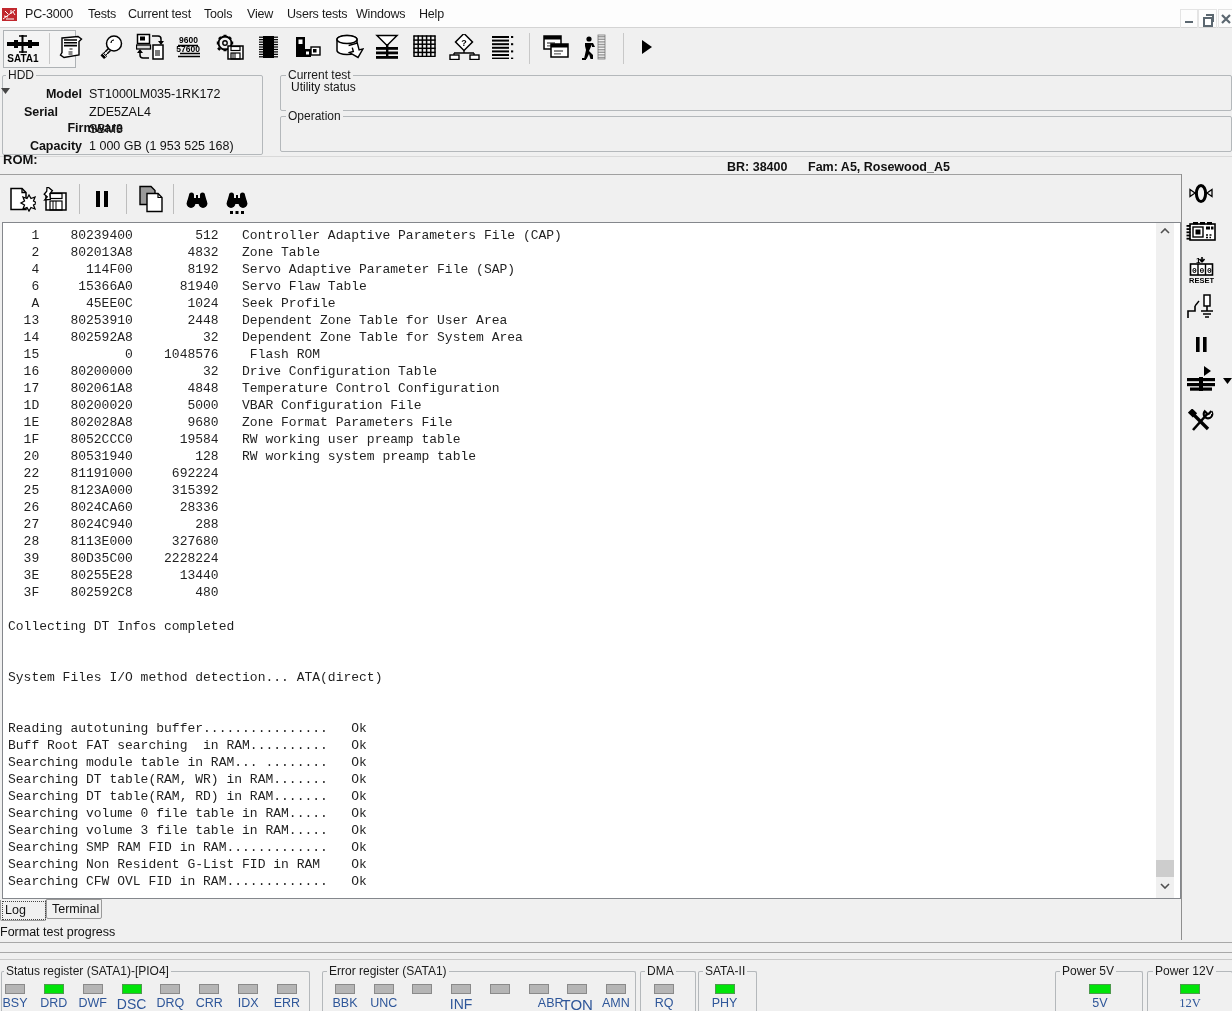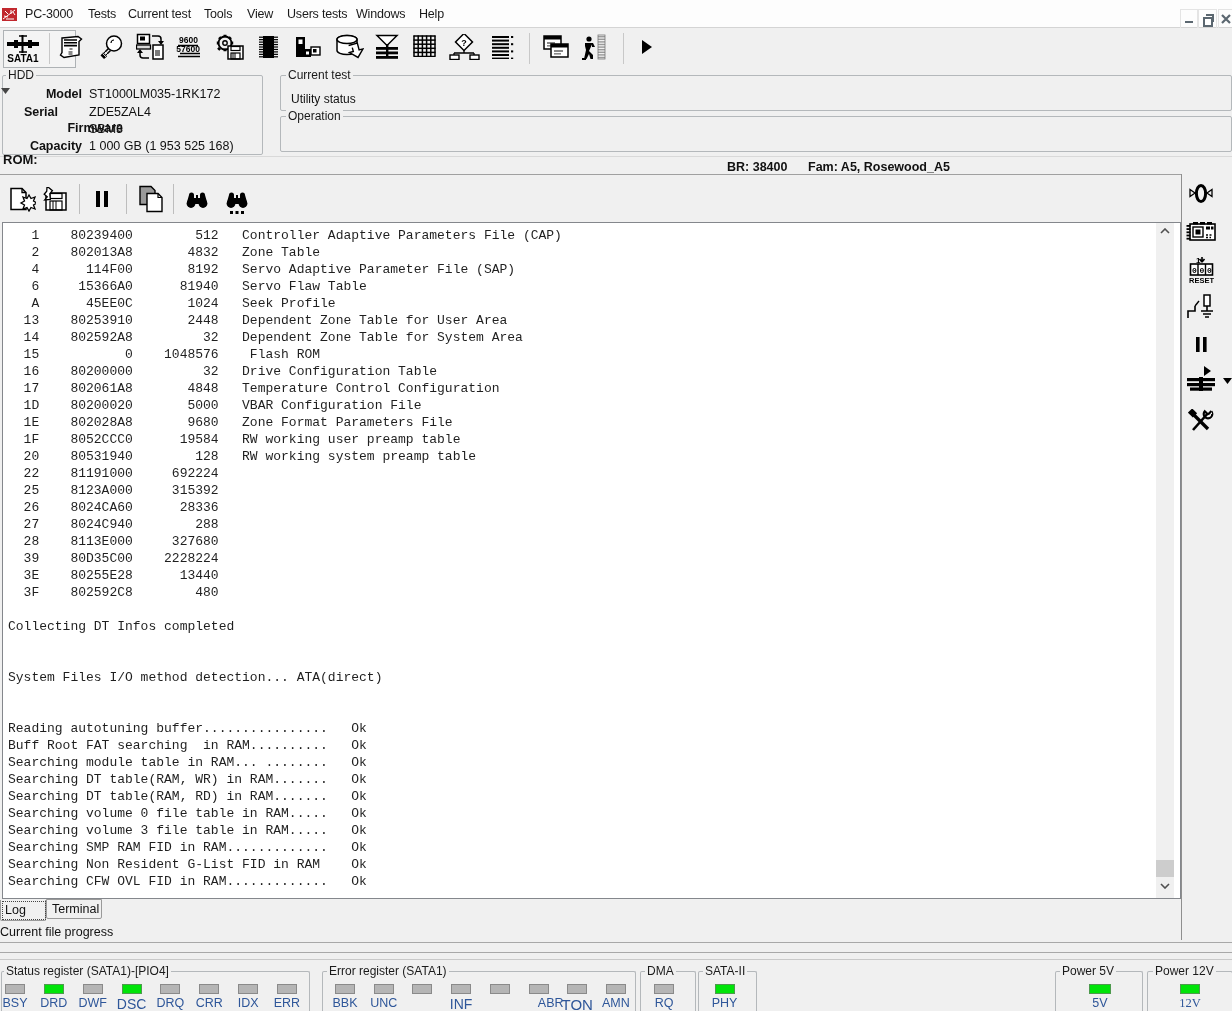--- a/index.html
+++ b/index.html
@@ -215,21 +215,21 @@
 <div class="abs b" style="left:0px;top:104.5px;width:82px;text-align:center;font-size:12.5px;color:#111;">Serial</div>
 <div class="abs b" style="left:0px;top:121px;width:82px;text-align:right;font-size:12.5px;color:#111;margin-left:41px;">Firmware</div>
 <div class="abs b" style="left:0px;top:138.5px;width:82px;text-align:right;font-size:12.5px;color:#111;">Capacity</div>
 <div class="abs" style="left:89px;top:87px;font-size:12.5px;color:#111;">ST1000LM035-1RK172</div>
 <div class="abs" style="left:89px;top:104.5px;font-size:12.5px;color:#111;">ZDE5ZAL4</div>
 <div class="abs" style="left:89px;top:121.5px;font-size:12.5px;color:#111;">SBM3</div>
 <div class="abs" style="left:89px;top:138.5px;font-size:12.5px;color:#111;">1 000 GB (1 953 525 168)</div>
 
 <div class="fs" style="left:280px;top:75px;width:950px;height:34px;"></div>
 <div class="fslabel" style="left:286px;top:69px;">Current test</div>
-<div class="abs" style="left:291px;top:92px;font-size:12px;color:#111;">Utility status</div>
+<div class="abs" style="left:291px;top:80px;font-size:12px;color:#111;">Utility status</div>
 <div class="fs" style="left:280px;top:116px;width:950px;height:34px;"></div>
 <div class="fslabel" style="left:286px;top:110px;">Operation</div>
 
 <div class="abs" style="left:0;top:156px;width:1232px;height:1px;background:#d9d9d9;"></div>
 <div class="abs b" style="left:3px;top:152px;font-size:13px;color:#111;">ROM:</div>
 <div class="abs b" style="left:727px;top:160px;font-size:12.5px;color:#111;">BR: 38400</div>
 <div class="abs b" style="left:808px;top:160px;font-size:12.5px;color:#111;">Fam: A5, Rosewood_A5</div>
 <div class="abs" style="left:0;top:174px;width:1181px;height:1px;background:#a0a0a0;"></div>
 
 <div id="tb2">
@@ -388,21 +388,21 @@
     </div>
 
 <div class="abs" style="left:0px;top:900px;width:46px;height:21px;background:#f0f0f0;border:1px solid #9a9a9a;border-top:none;border-radius:0 0 2px 2px;box-sizing:border-box;">
  <div class="abs" style="left:1px;top:1px;width:42px;height:17px;border:1px dotted #444;"></div>
  <div class="abs" style="left:4px;top:3px;font-size:12.5px;color:#111;">Log</div>
 </div>
 <div class="abs" style="left:46px;top:899px;width:56px;height:20px;background:#f0f0f0;border:1px solid #9a9a9a;border-radius:0 0 2px 2px;box-sizing:border-box;">
  <div class="abs" style="left:5px;top:2px;font-size:12.5px;color:#111;">Terminal</div>
 </div>
 
-<div class="abs" style="left:0px;top:925px;font-size:12.5px;color:#111;">Current file progress</div>
+<div class="abs" style="left:0px;top:925px;font-size:12.5px;color:#111;">Format test progress</div>
 <div class="abs" style="left:0;top:942px;width:1232px;height:1px;background:#a8a8a8;"></div>
 <div class="abs" style="left:0;top:952px;width:1232px;height:1px;background:#a8a8a8;"></div>
 <div class="abs" style="left:0;top:959px;width:1232px;height:1px;background:#c9c9c9;"></div>
 
 <div id="statusbar">
       <div class="fs" style="left:1px;top:971px;width:307px;height:45px;border-bottom:none;"></div>
       <div class="fslabel" style="left:4px;top:965px;">Status register (SATA1)-[PIO4]</div>
       <div class="abs" style="left:5.0px;top:984px;width:20px;height:10px;background:#b5b5b5;border:1px solid #8a8a8a;box-sizing:border-box;"></div>
       <div class="abs" style="left:-10.0px;top:996px;width:50px;text-align:center;font-size:12.5px;color:#2e5699;">BSY</div>
       <div class="abs" style="left:43.85px;top:984px;width:20px;height:10px;background:#00e409;border:1px solid #4e9a4e;box-sizing:border-box;"></div>

